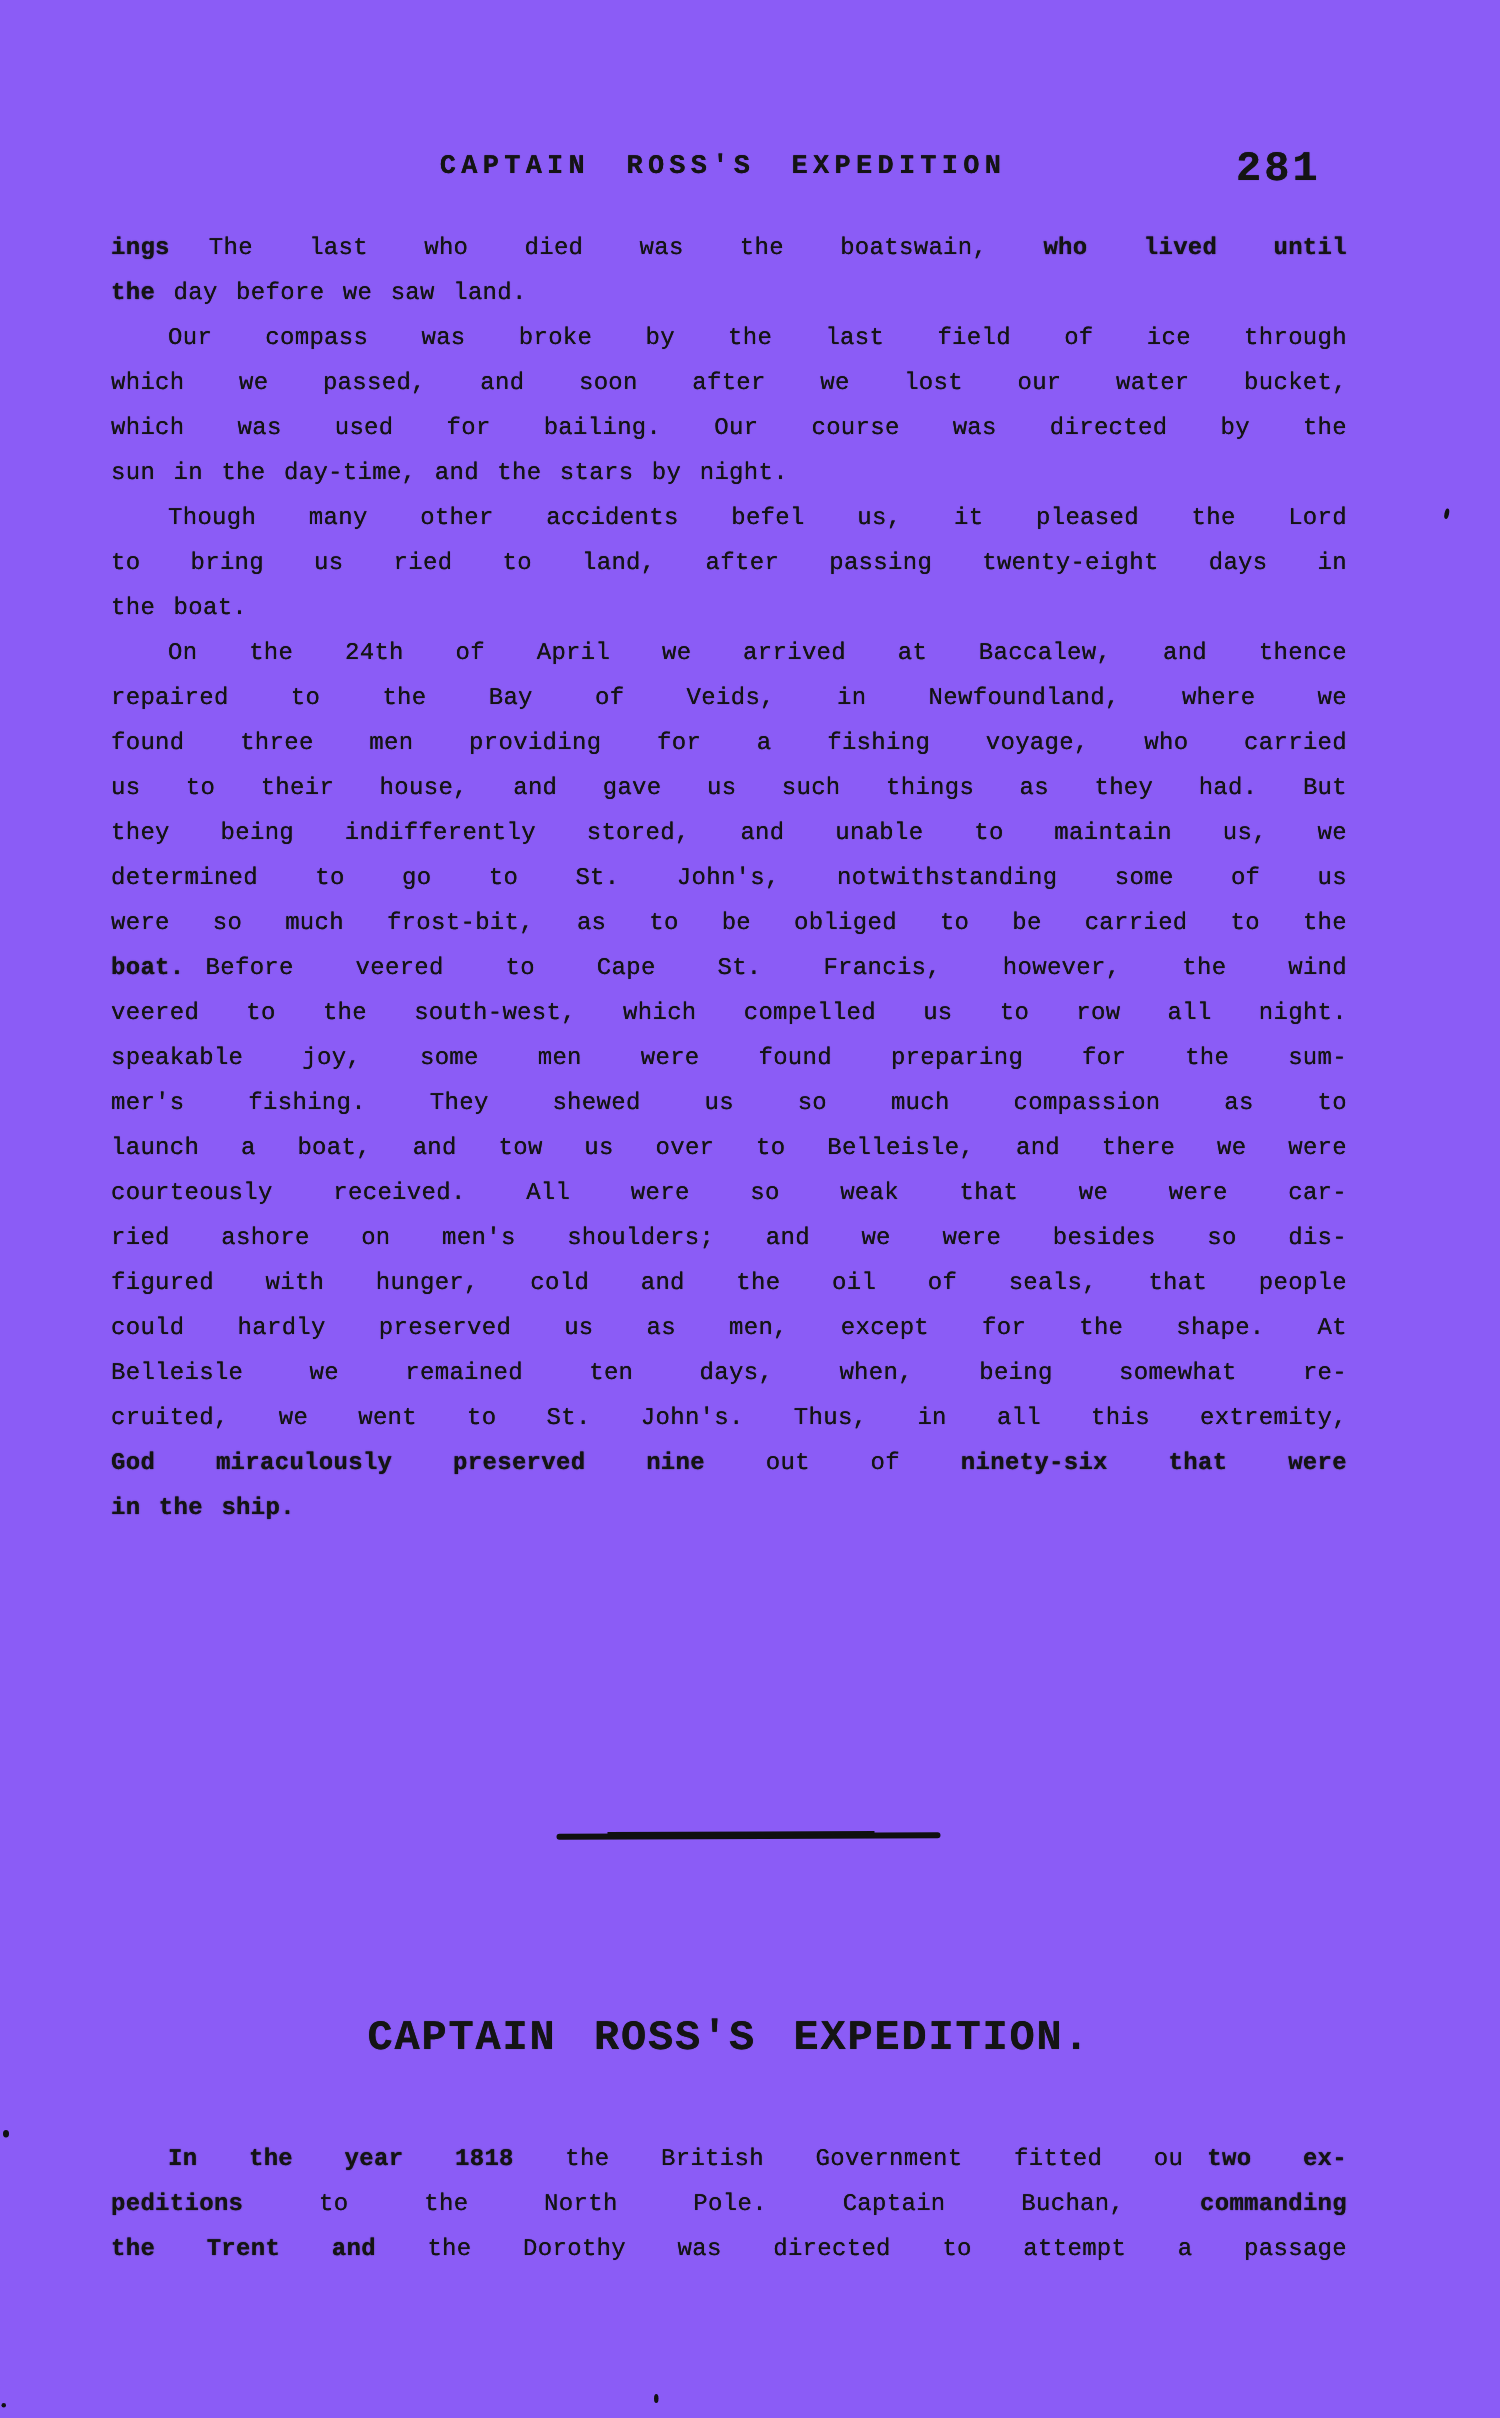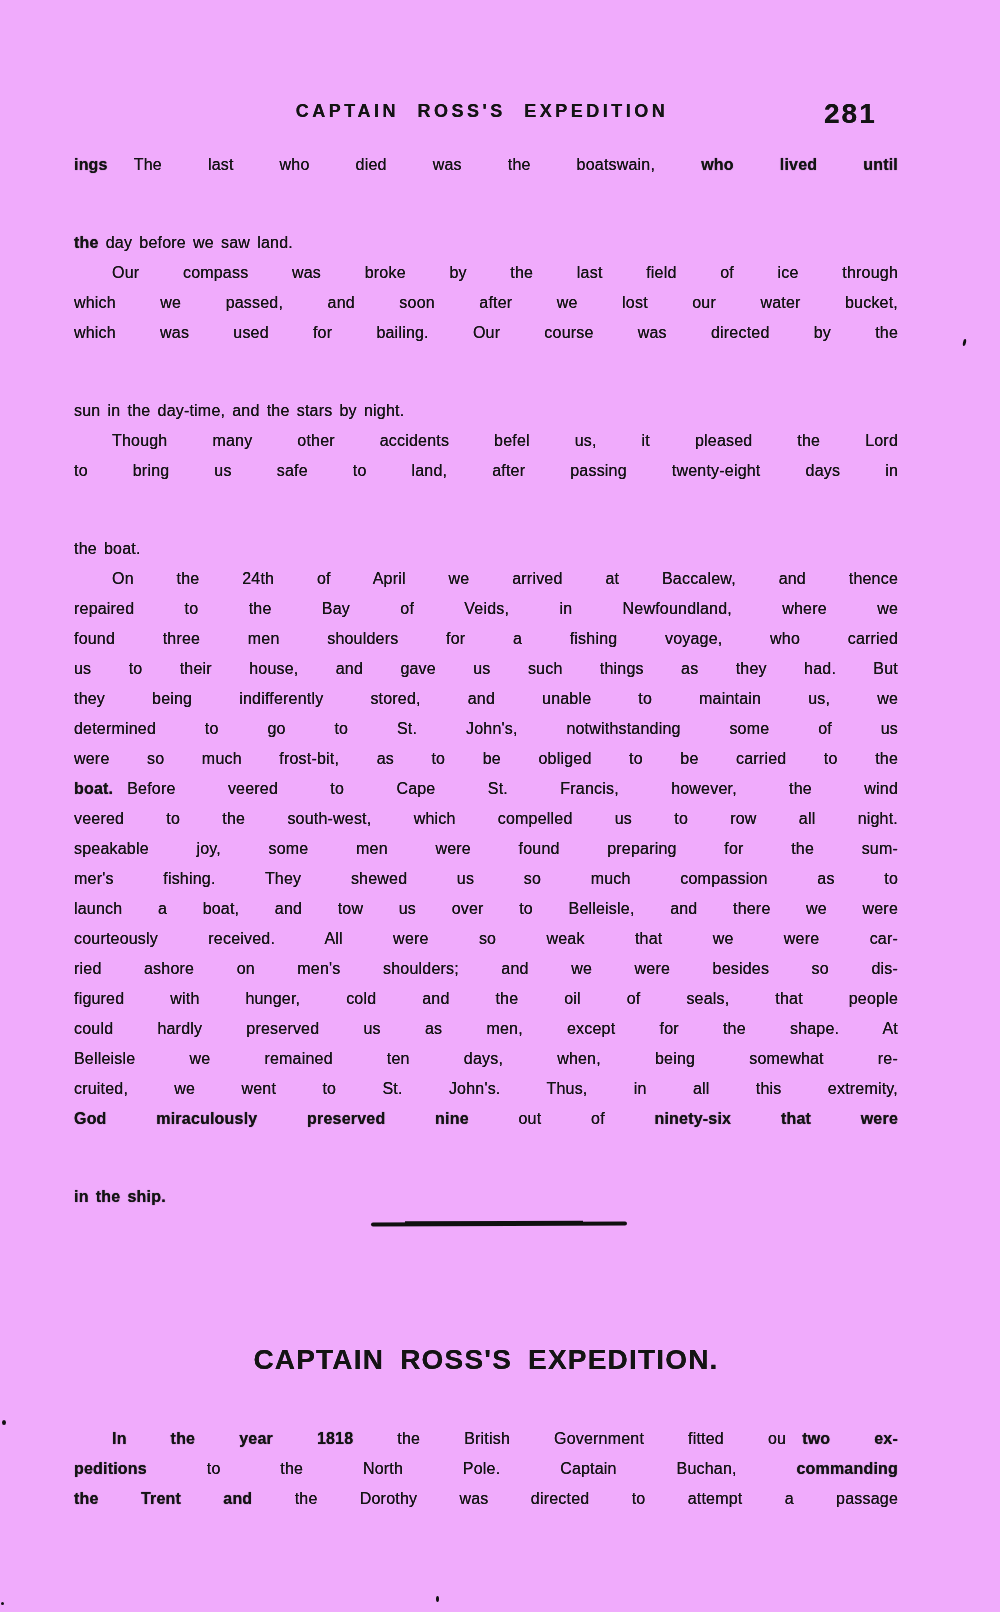--- a/index.html
+++ b/index.html
@@ -1,35 +1,35 @@
 <!DOCTYPE html>
 <html><head>
 <meta charset="utf-8">
 <style>
   html,body { margin:0; padding:0; background:#ffffff; }
   .page {
-    position:relative; width:1000px; height:1612px; background:#f0abfc;
+    position:relative; width:1000px; height:1612px; background:#8b5cf6;
     overflow:hidden; color:#141414;
-    font-family:Liberation Sans, sans-serif;
+    font-family:Liberation Mono, monospace;
     text-shadow:0 0 .45px currentColor;
   }
   
   .running-header { position:absolute; top:101px; left:0; width:1000px; height:34px; }
   .rh-title {
     display:block; text-align:center; transform:translateX(-18px);
     font-weight:bold; font-size:18px; letter-spacing:3.5px; word-spacing:10px;
   }
   .rh-page { position:absolute; top:-3px; left:824px; font-weight:bold; font-size:28px; letter-spacing:2px; }
   
   .body-text { position:absolute; left:74px; width:824px; font-size:16px; line-height:30px; letter-spacing:.2px; word-spacing:2.5px; }
   #story-end { top:150px; }
   #section-body { top:1424px; }
   .para { margin:0; }
   .tline { text-align:justify; text-align-last:justify; }
-  .tline.lastline { text-align-last:left;margin-top:48px; }
+  .tline.lastline { text-align-last:left; }
   .para.indent .tline:first-child { text-indent:38px; }
   .ink-heavy { font-weight:bold; text-shadow:0 0 .8px currentColor; }
   .gap { display:inline-block; }
   
   .divider {
     position:absolute; top:1222px; left:371px; width:256px; height:4px;
     background:#101010; border-radius:2px/50%; transform:rotate(-.2deg);
   }
   .divider::after {
     content:""; position:absolute; left:34px; right:44px; top:-1px; height:2px;
@@ -64,27 +64,27 @@
         <div class="tline lastline"><span class="ink-heavy">the</span><span> day before we saw land.</span></div>
       </div>
       <div class="para indent">
         <div class="tline"><span>Our compass was broke by the last field of ice through</span></div>
         <div class="tline"><span>which we passed, and soon after we lost our water bucket,</span></div>
         <div class="tline"><span>which was used for bailing. Our course was directed by the</span></div>
         <div class="tline lastline"><span>sun in the day-time, and the stars by night.</span></div>
       </div>
       <div class="para indent">
         <div class="tline"><span>Though many other accidents befel us, it pleased the Lord</span></div>
-        <div class="tline"><span>to bring us safe to land, after passing twenty-eight days in</span></div>
+        <div class="tline"><span>to bring us ried to land, after passing twenty-eight days in</span></div>
         <div class="tline lastline"><span>the boat.</span></div>
       </div>
       <div class="para indent">
         <div class="tline"><span>On the 24th of April we arrived at Baccalew, and thence</span></div>
         <div class="tline"><span>repaired to the Bay of Veids, in Newfoundland, where we</span></div>
-        <div class="tline"><span>found three men shoulders for a fishing voyage, who carried</span></div>
+        <div class="tline"><span>found three men providing for a fishing voyage, who carried</span></div>
         <div class="tline"><span>us to their house, and gave us such things as they had. But</span></div>
         <div class="tline"><span>they being indifferently stored, and unable to maintain us, we</span></div>
         <div class="tline"><span>determined to go to St. John's, notwithstanding some of us</span></div>
         <div class="tline"><span>were so much frost-bit, as to be obliged to be carried to the</span></div>
         <div class="tline"><span class="ink-heavy">boat.</span><span class="gap" style="width: 14px;"></span><span>Before veered to Cape St. Francis, however, the wind</span></div>
         <div class="tline"><span>veered to the south-west, which compelled us to row all night.</span></div>
         <div class="tline"><span>speakable joy, some men were found preparing for the sum-</span></div>
         <div class="tline"><span>mer's fishing. They shewed us so much compassion as to</span></div>
         <div class="tline"><span>launch a boat, and tow us over to Belleisle, and there we were</span></div>
         <div class="tline"><span>courteously received. All were so weak that we were car-</span></div>

